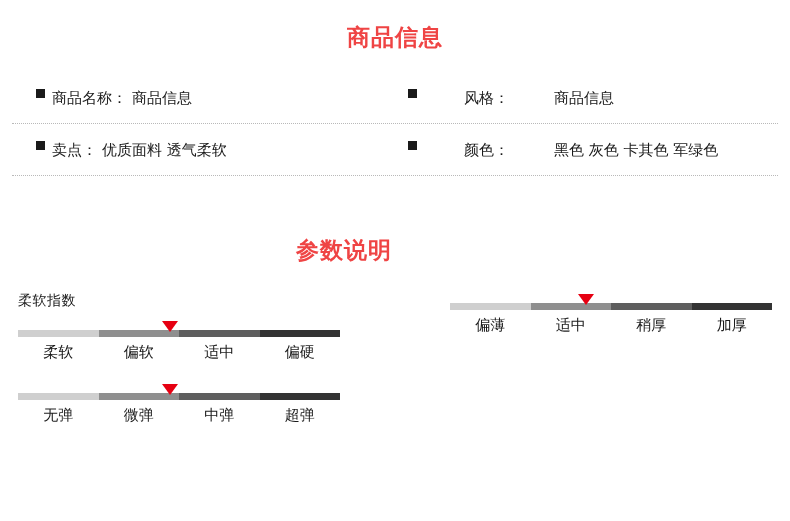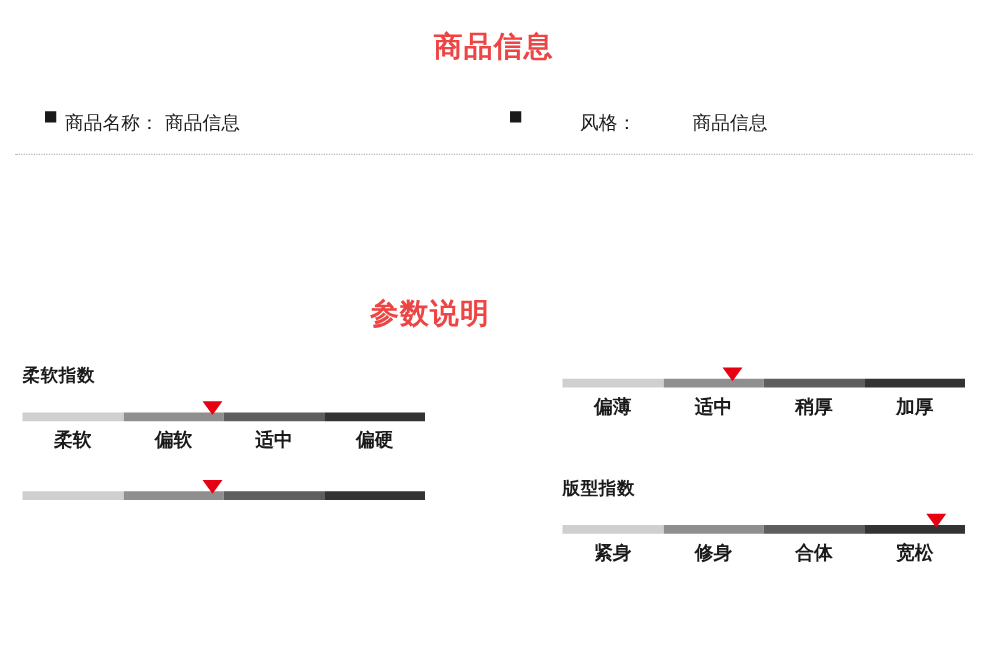--- a/index.html
+++ b/index.html
@@ -69,21 +69,20 @@
   }
   .info-label { margin-right: 2px; }
   .info-value { margin-left: 3px; }
 
   
   .meters {
     position: absolute;
     left: 0;
     top: 292px;
     width: 790px;
-    font-weight: bold;
   }
   .meter-row {
     display: flex;
     width: 790px;
     margin-bottom: 20px;
   }
   .meter {
     position: relative;
     box-sizing: border-box;
   }
@@ -148,20 +147,32 @@
       <span class="info-label">商品名称：</span>
       <span class="info-value">商品信息</span>
     </div>
     <div class="info-cell right">
       <span class="bullet"></span>
       <span class="info-label">风格：</span>
       <span class="info-value">商品信息</span>
     </div>
   </div>
 
+  <div class="info-row">
+    <div class="info-cell left">
+      <span class="bullet"></span>
+      <span class="info-label">卖点：</span>
+      <span class="info-value">优质面料 透气柔软</span>
+    </div>
+    <div class="info-cell right">
+      <span class="bullet"></span>
+      <span class="info-label">颜色：</span>
+      <span class="info-value">黑色 灰色 卡其色 军绿色</span>
+    </div>
+  </div>
 
 </div>
 
 <div id="spec-title" class="section-title">参数说明</div>
 
 <div class="meters">
 
   <div class="meter-row">
     <div class="meter col-left">
       <div class="meter-title">柔软指数</div>
@@ -205,35 +216,23 @@
     <div class="meter col-left">
       <div class="meter-track-wrap">
         <div class="meter-track">
             <div class="meter-seg" style="background: rgb(207, 207, 207);"></div>
             <div class="meter-seg" style="background: rgb(143, 143, 143);"></div>
             <div class="meter-seg" style="background: rgb(94, 94, 94);"></div>
             <div class="meter-seg" style="background: rgb(51, 51, 51);"></div>
           </div>
         <div class="meter-marker" style="left: 37%; border-top-color: rgb(230, 0, 18);"></div>
       </div>
-    </div>
-
-    <div class="meter col-right">
-      <div class="meter-title">版型指数</div>
-      <div class="meter-track-wrap">
-        <div class="meter-track">
-            <div class="meter-seg" style="background: rgb(207, 207, 207);"></div>
-            <div class="meter-seg" style="background: rgb(143, 143, 143);"></div>
-            <div class="meter-seg" style="background: rgb(94, 94, 94);"></div>
-            <div class="meter-seg" style="background: rgb(51, 51, 51);"></div>
-          </div>
-        <div class="meter-marker" style="left: 88%; border-top-color: rgb(230, 0, 18);"></div>
-      </div>
       <div class="meter-labels">
-          <div class="meter-label">紧身</div>
-          <div class="meter-label">修身</div>
-          <div class="meter-label">合体</div>
-          <div class="meter-label">宽松</div>
+          <div class="meter-label">无弹</div>
+          <div class="meter-label">微弹</div>
+          <div class="meter-label">中弹</div>
+          <div class="meter-label">超弹</div>
         </div>
     </div>
+
   </div>
 
 </div>
 
 </body></html>

